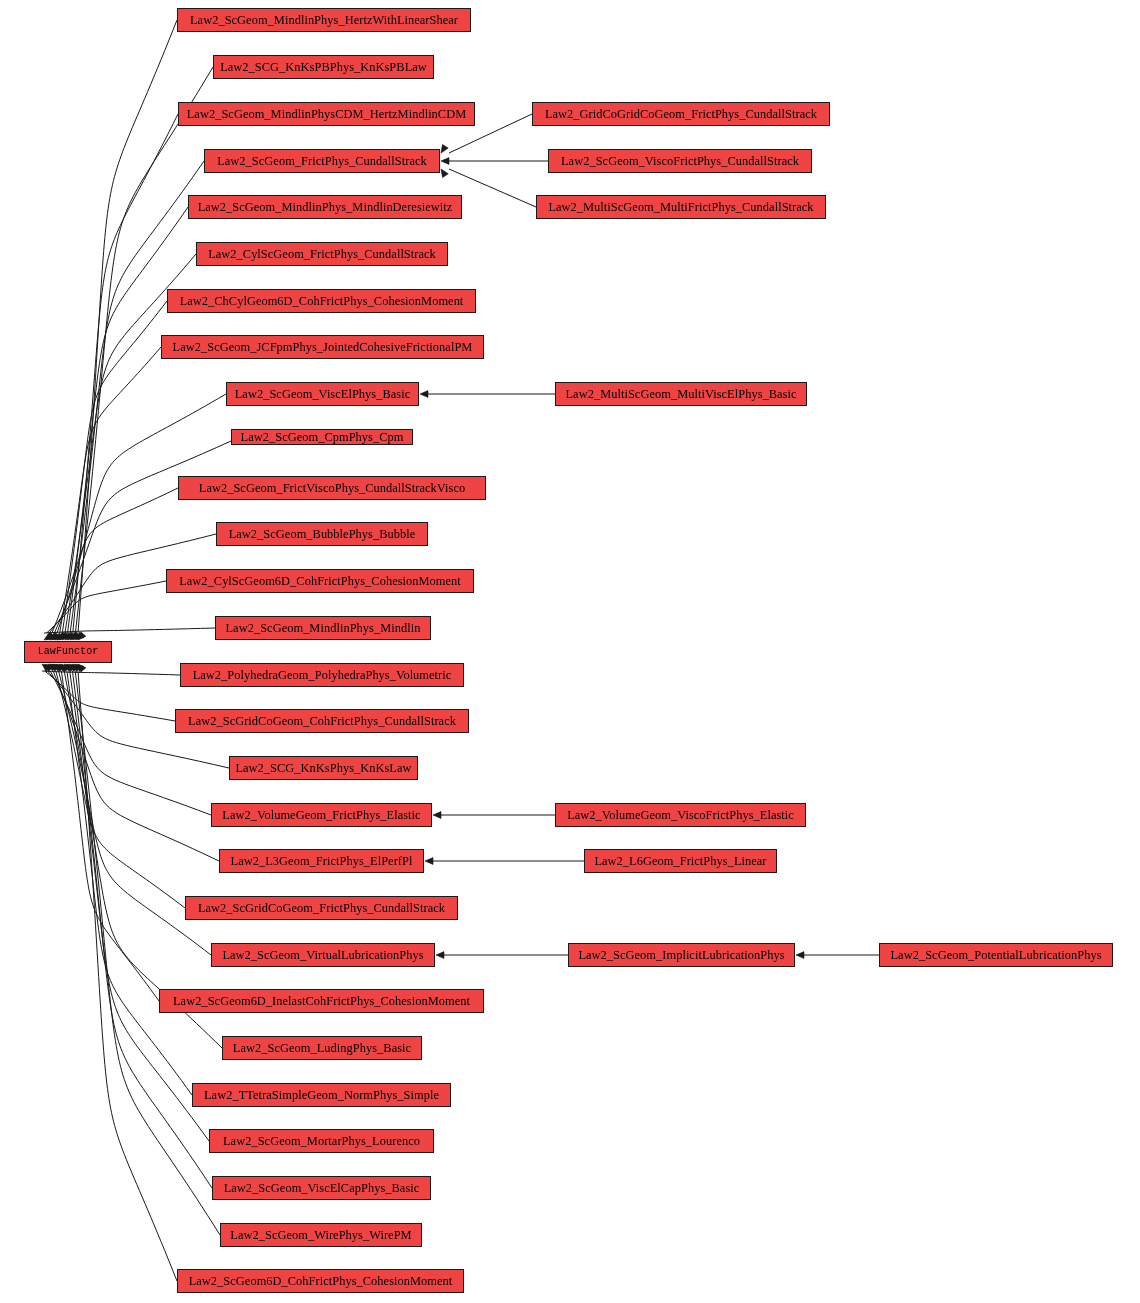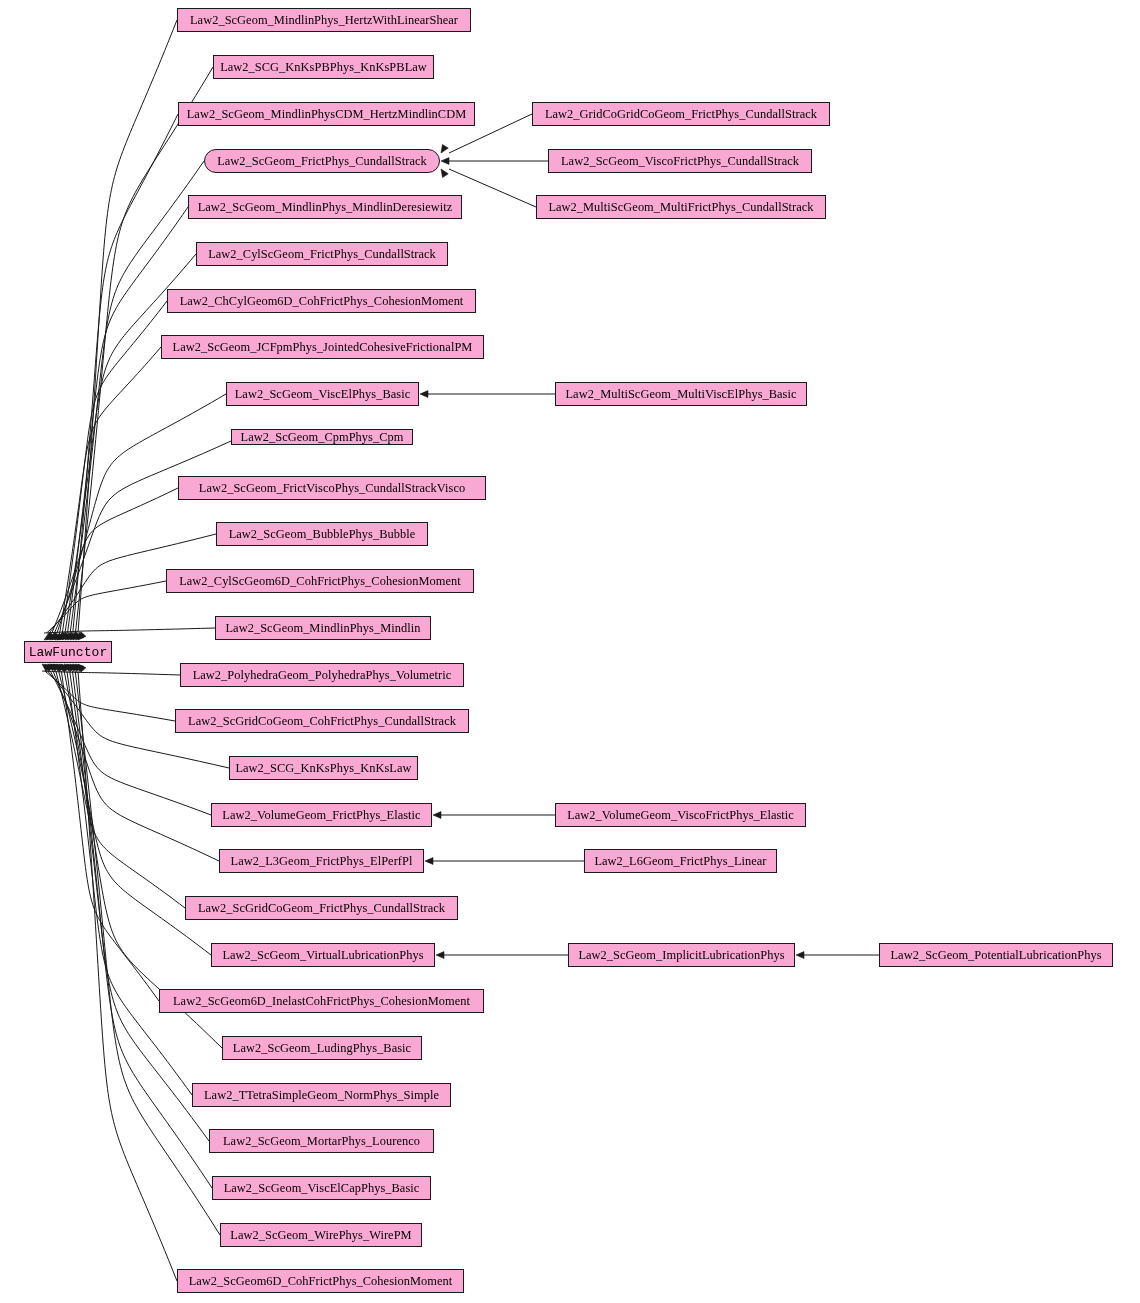--- a/index.html
+++ b/index.html
@@ -20,33 +20,33 @@
     left: 0;
     top: 0;
     width: 1140px;
     height: 1303px;
     pointer-events: none;
   }
   .node {
     position: absolute;
     box-sizing: border-box;
     border: 1px solid #1a1a1a;
-    background: #f9a8d4;
+    background: #ef4444;
     color: #000000;
     font-size: 12.4px;
     line-height: 1;
     display: flex;
     align-items: center;
     justify-content: center;
     white-space: nowrap;
     letter-spacing: 0.05px;
   }
   .node.root {
     font-family: "Liberation Mono", "DejaVu Sans Mono", monospace;
-    font-size: 13px;
+    font-size: 10px;
   }
 </style>
 </head>
 <body>
 
 <div id="canvas">
   <svg id="edge-layer" viewBox="0 0 1140 1303" xmlns="http://www.w3.org/2000/svg">
       <path d="M215,628 C54.26,632.56 115.82,629.2 44,633" fill="none" stroke="#1a1a1a" stroke-width="1"></path>
       <polygon points="44,640 48.855741384163,632.7901611938875 52.56075051929635,638.4921702528576" fill="#1a1a1a" stroke="#1a1a1a" stroke-width="0.6"></polygon>
       <path d="M166,581 C53.778461538461535,603.42 96.75692307692307,586.9 46.61538461538461,633" fill="none" stroke="#1a1a1a" stroke-width="1"></path>
@@ -126,21 +126,21 @@
       </div>
       <div class="node" style="left: 177px; top: 8px; width: 294px; height: 24px;">
         <span>Law2_ScGeom_MindlinPhys_HertzWithLinearShear</span>
       </div>
       <div class="node" style="left: 213px; top: 55px; width: 221px; height: 24px;">
         <span>Law2_SCG_KnKsPBPhys_KnKsPBLaw</span>
       </div>
       <div class="node" style="left: 178px; top: 102px; width: 297px; height: 24px;">
         <span>Law2_ScGeom_MindlinPhysCDM_HertzMindlinCDM</span>
       </div>
-      <div class="node" style="left: 204px; top: 149px; width: 236px; height: 24px; border-radius: 12px;">
+      <div class="node" style="left: 204px; top: 149px; width: 236px; height: 24px;">
         <span>Law2_ScGeom_FrictPhys_CundallStrack</span>
       </div>
       <div class="node" style="left: 188px; top: 195px; width: 274px; height: 24px;">
         <span>Law2_ScGeom_MindlinPhys_MindlinDeresiewitz</span>
       </div>
       <div class="node" style="left: 196px; top: 242px; width: 252px; height: 24px;">
         <span>Law2_CylScGeom_FrictPhys_CundallStrack</span>
       </div>
       <div class="node" style="left: 167px; top: 289px; width: 309px; height: 24px;">
         <span>Law2_ChCylGeom6D_CohFrictPhys_CohesionMoment</span>

